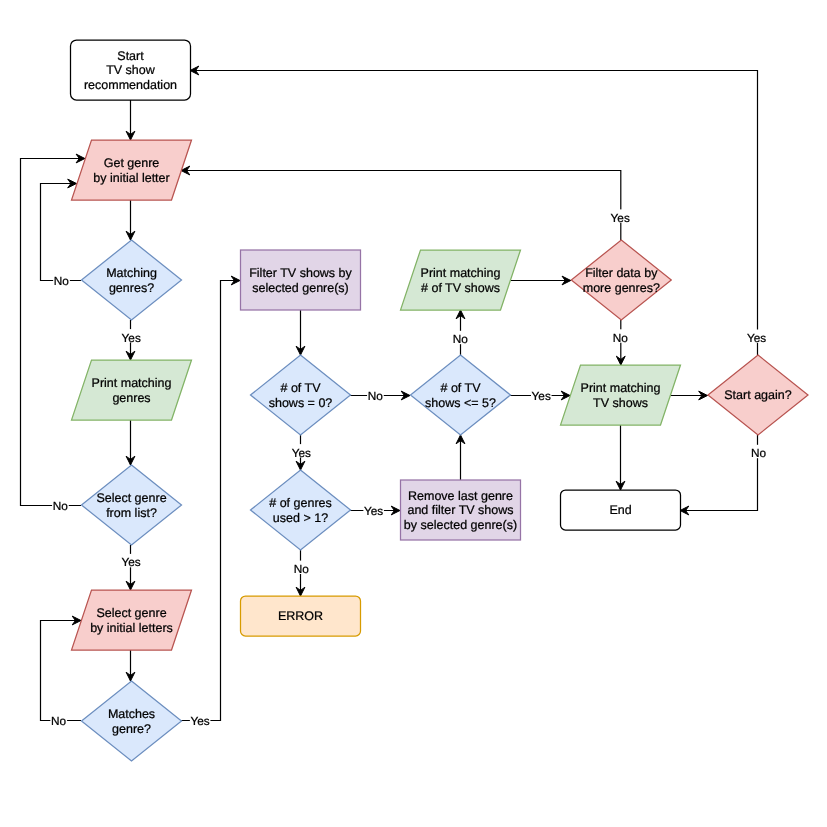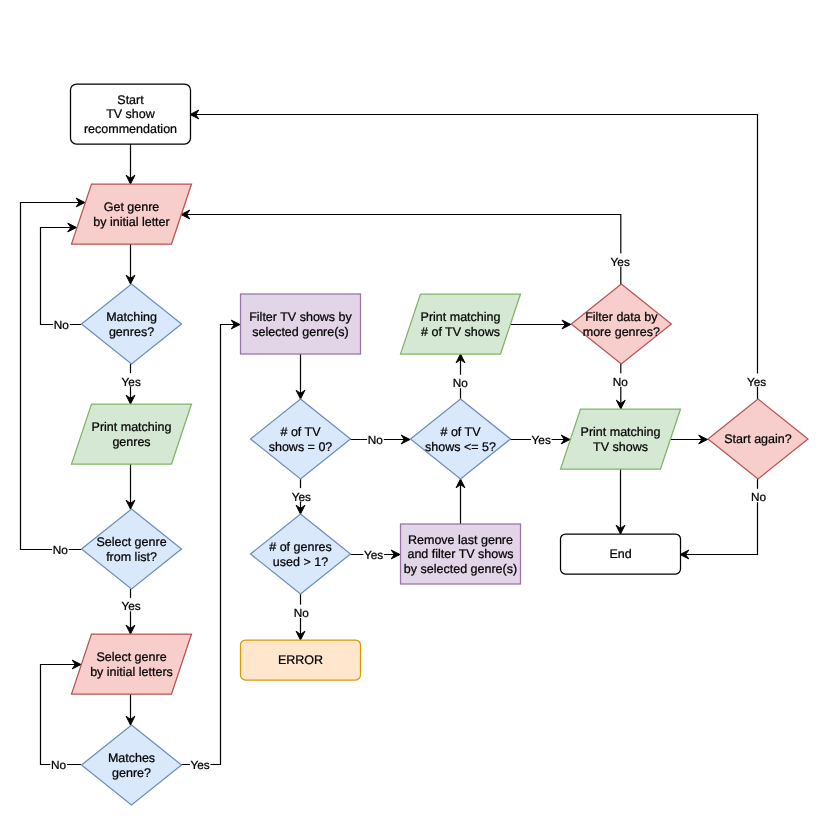--- a/index.html
+++ b/index.html
@@ -1,20 +1,20 @@
 <!DOCTYPE html>
 <html><head>
 <meta charset="utf-8">
 <title>TV show recommendation flowchart</title>
 <style>
   html, body { margin:0; padding:0; background:#ffffff; }
   body { width:827px; height:827px; overflow:hidden;
          font-family:"Liberation Sans", sans-serif;
          -webkit-font-smoothing:antialiased; text-rendering:geometricPrecision; }
-  #canvas { position:relative; width:827px; height:712px; background:#ffffff;margin-top:44px; }
+  #canvas { position:relative; width:827px; height:712px; background:#ffffff; }
   #flow { position:absolute; left:0; top:0; display:block; }
   #flow { transform: translateZ(0); }
   .node-shape { stroke-width:1.25; }
   .node-label { font-family:"Liberation Sans", sans-serif; font-size:12.5px;
                 fill:#000000; text-anchor:middle;
                 stroke:#000000; stroke-width:0.24px; paint-order:stroke fill; }
   .edge-label { font-family:"Liberation Sans", sans-serif; font-size:11.8px;
                 fill:#000000; text-anchor:middle;
                 stroke:#000000; stroke-width:0.24px; paint-order:stroke fill; }
   .edge-label-bg { fill:#ffffff; }

